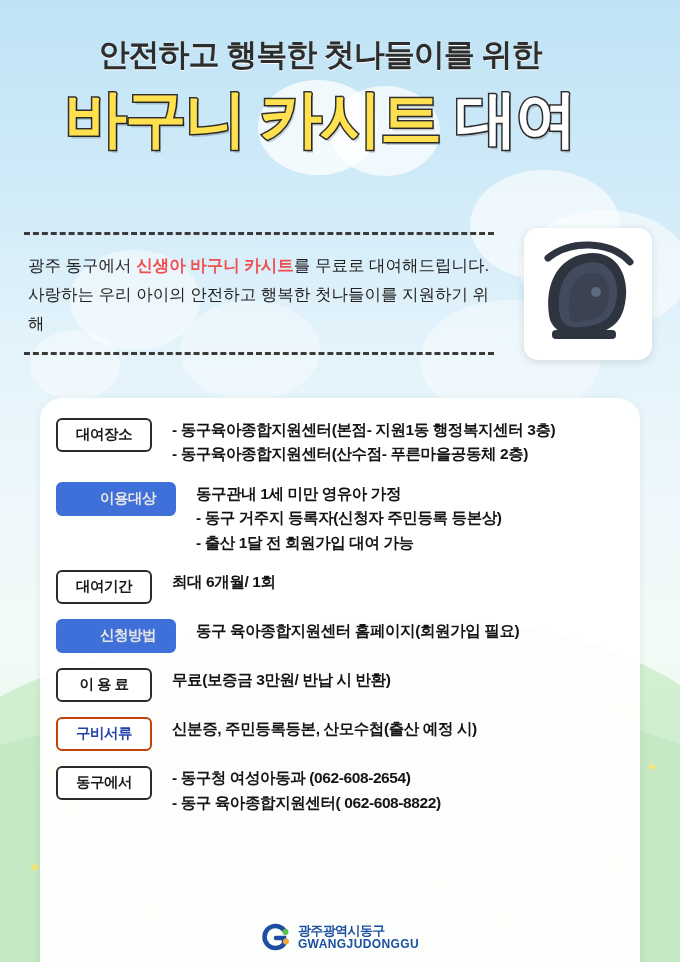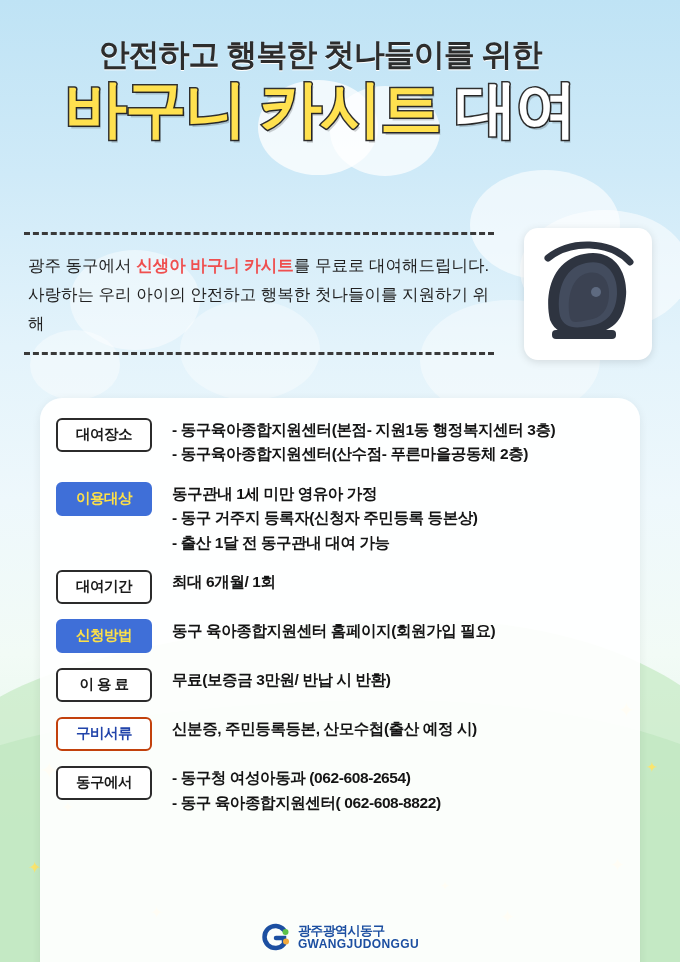--- a/index.html
+++ b/index.html
@@ -83,21 +83,21 @@
     z-index: 5;
   }
   .title-1 {
     font-size: 31px;
     font-weight: bold;
     color: #2d2d2d;
     letter-spacing: -1px;
     text-shadow: 0 1px 0 #ffffff;
   }
   .title-2 {
-    margin-top: 0;
+    margin-top: 10px;
     font-size: 62px;
     font-weight: bold;
     letter-spacing: -2px;
     line-height: 1.05;
   }
   .title-2 .hl {
     color: #ffe14f;
     -webkit-text-stroke: 3px #2f2f2f;
     paint-order: stroke fill;
     text-shadow: 2px 3px 0 rgba(0,0,0,.18);
@@ -180,22 +180,23 @@
     border-radius: 6px;
     letter-spacing: -0.5px;
   }
   .label.plainbox {
     background: #ffffff;
     color: #1b1b1b;
     border: 2px solid #2b2b2b;
   }
   .label.bluebox {
     background: #3f6fd8;
-    color: #fde047;
+    color: #e5e5e5;
     border: 2px solid #3f6fd8;
+    padding-left: 24px;
   }
   .label.bluebox2 {
     background: #ffffff;
     color: #2244aa;
     border: 2px solid #c2410c;
   }
   .val {
     flex: 1;
     font-size: 15.5px;
     font-weight: bold;
@@ -307,21 +308,21 @@
           <span class="line">- 동구육아종합지원센터(본점- 지원1동 행정복지센터 3층)</span>
           <span class="line">- 동구육아종합지원센터(산수점- 푸른마을공동체 2층)</span>
         </div>
       </div>
 
       <div class="row">
         <div class="label bluebox">이용대상</div>
         <div class="val">
           <span class="line">동구관내 1세 미만 영유아 가정</span>
           <span class="line">- 동구 거주지 등록자(신청자 주민등록 등본상)</span>
-          <span class="line">- 출산 1달 전 동구관내 대여 가능</span>
+          <span class="line">- 출산 1달 전 회원가입 대여 가능</span>
         </div>
       </div>
 
       <div class="row">
         <div class="label plainbox">대여기간</div>
         <div class="val">
           <span class="line">최대 6개월/ 1회</span>
         </div>
       </div>
 

